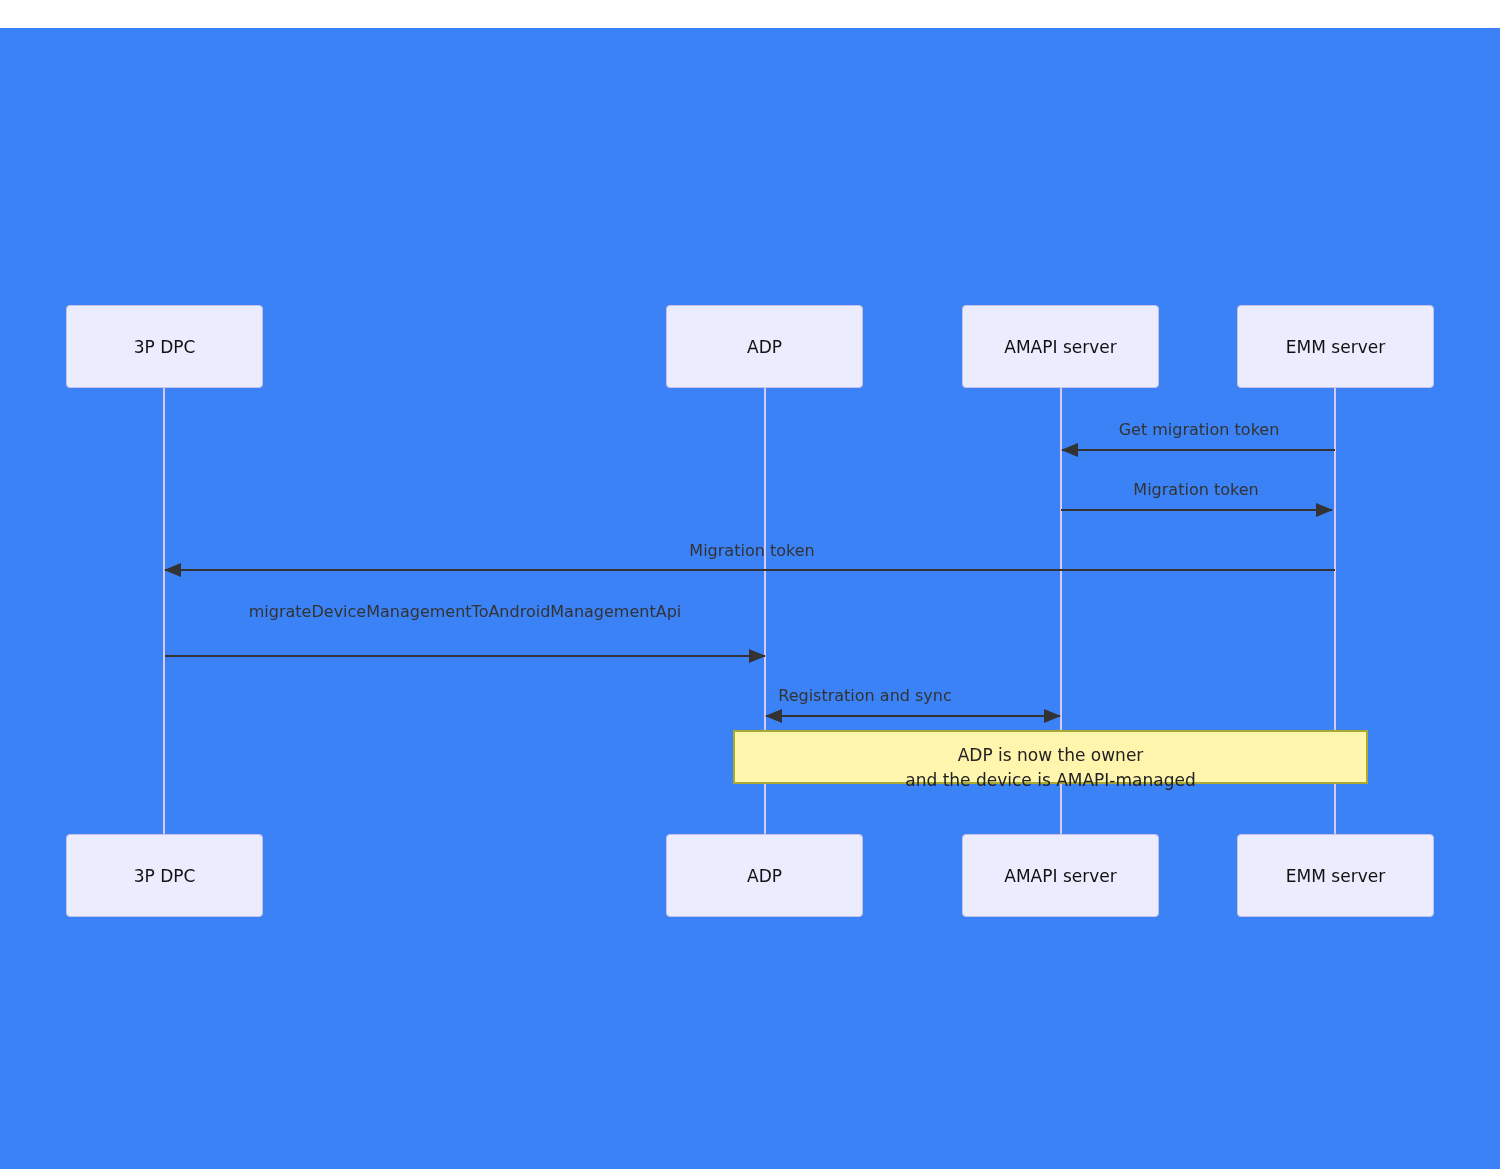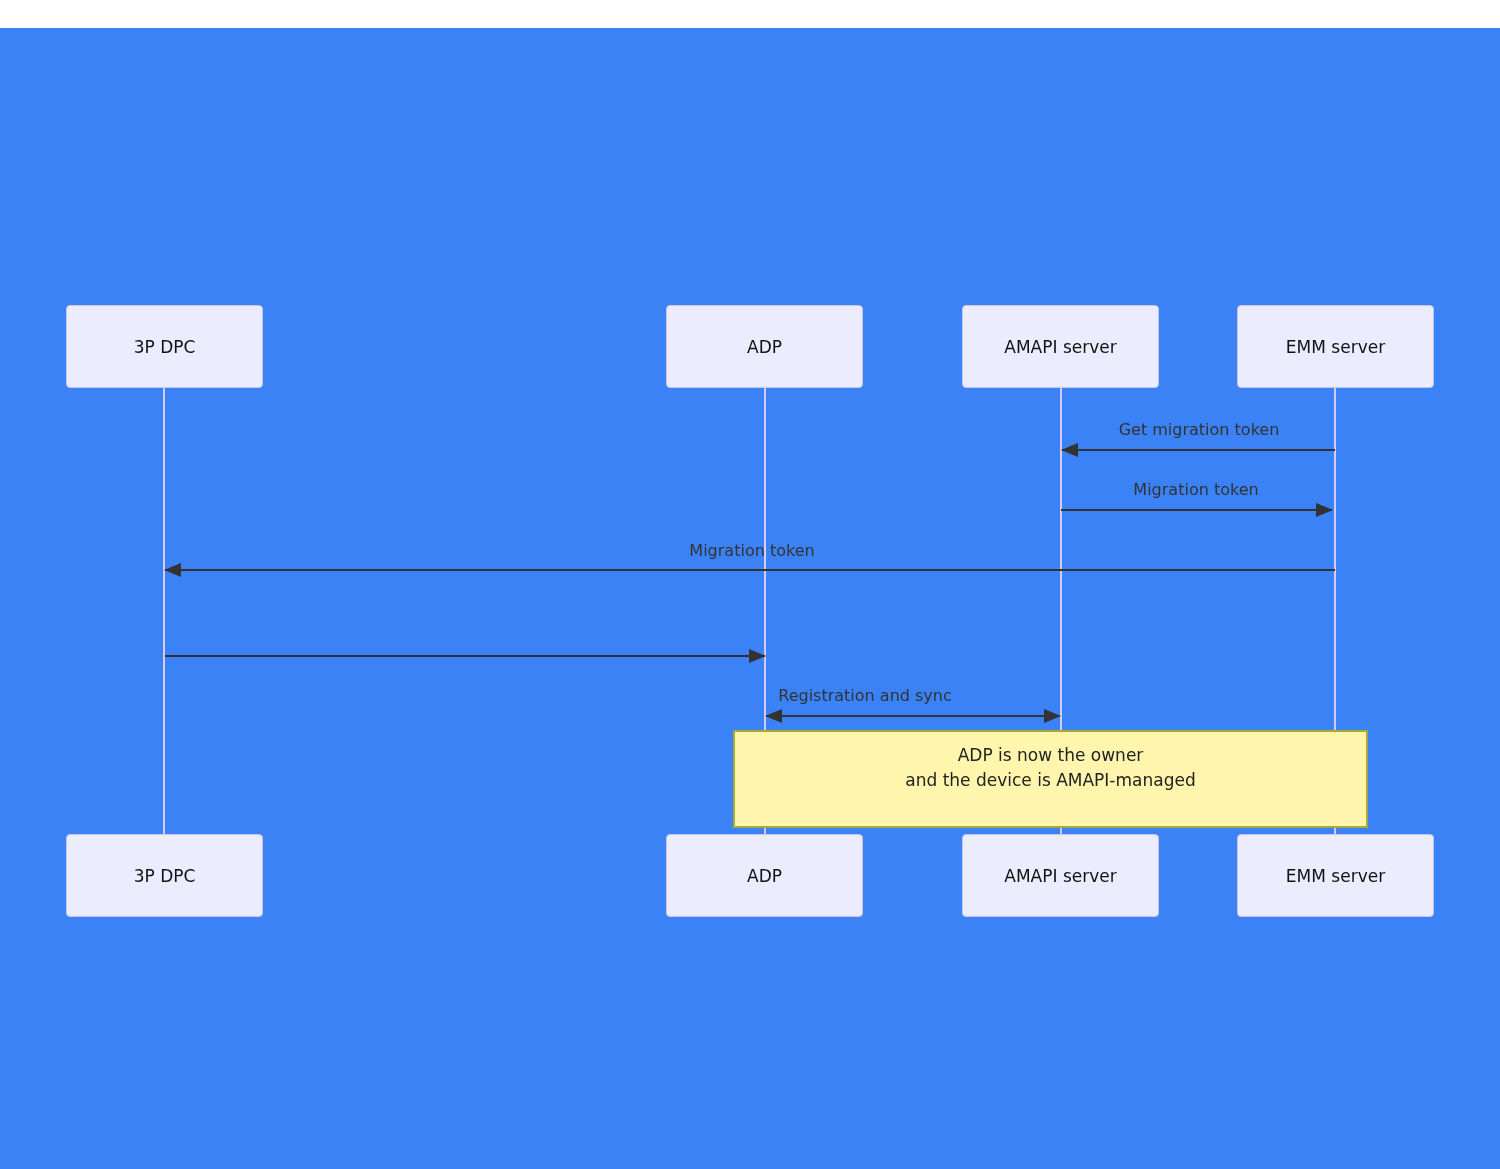--- a/index.html
+++ b/index.html
@@ -70,21 +70,21 @@
     border-top: 7px solid transparent;
     border-bottom: 7px solid transparent;
   }
   .arrowhead.left  { left: -1px;  border-right: 17px solid var(--arrow-color); }
   .arrowhead.right { right: -1px; border-left: 17px solid var(--arrow-color); }
   .note {
     position: absolute;
     left: 733px;
     top: 702px;
     width: 635px;
-    height: 98px;
+    height: 54px;
     box-sizing: border-box;
     background: var(--note-fill);
     border: 2px solid var(--note-border);
     text-align: center;
     font-size: 17px;
     line-height: 25px;
     color: var(--note-text);
     padding-top: 11px;
   }
 </style>
@@ -120,20 +120,21 @@
   <div class="msg-line" style="left:1061px; top:481px; width:271px;">
     <span class="arrowhead right"></span>
   </div>
 
   <div class="msg-label" style="left:752px; top:511px;">Migration token</div>
   <div class="msg-line" style="left:165px; top:541px; width:1170px;">
     <span class="arrowhead left"></span>
   </div>
 
   <div class="msg-label" style="left:465px; top:572px;">
+    <div>migrateDeviceManagementToAndroidManagementApi</div>
   </div>
   <div class="msg-line" style="left:165px; top:627px; width:600px;">
     <span class="arrowhead right"></span>
   </div>
 
   <div class="msg-label" style="left:865px; top:656px;">Registration and sync</div>
   <div class="msg-line" style="left:766px; top:687px; width:294px;">
     <span class="arrowhead left"></span>
     <span class="arrowhead right"></span>
   </div>

